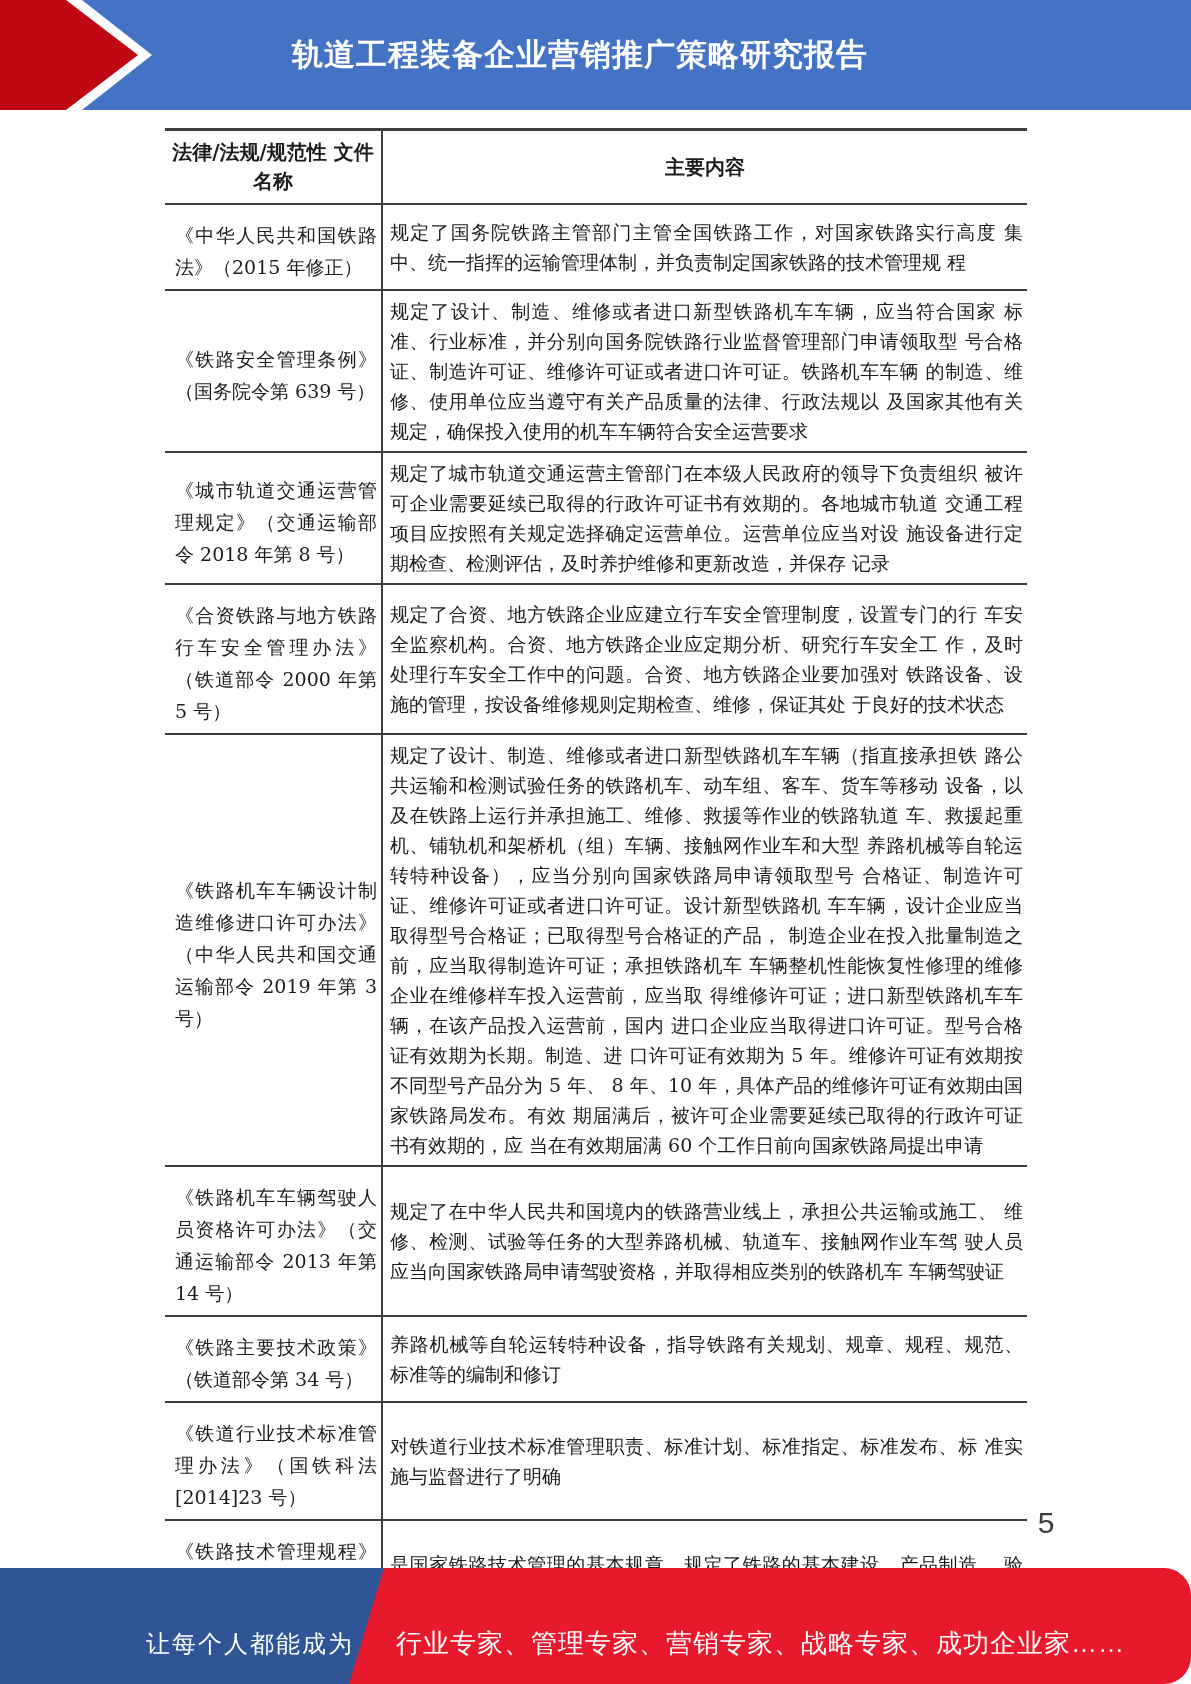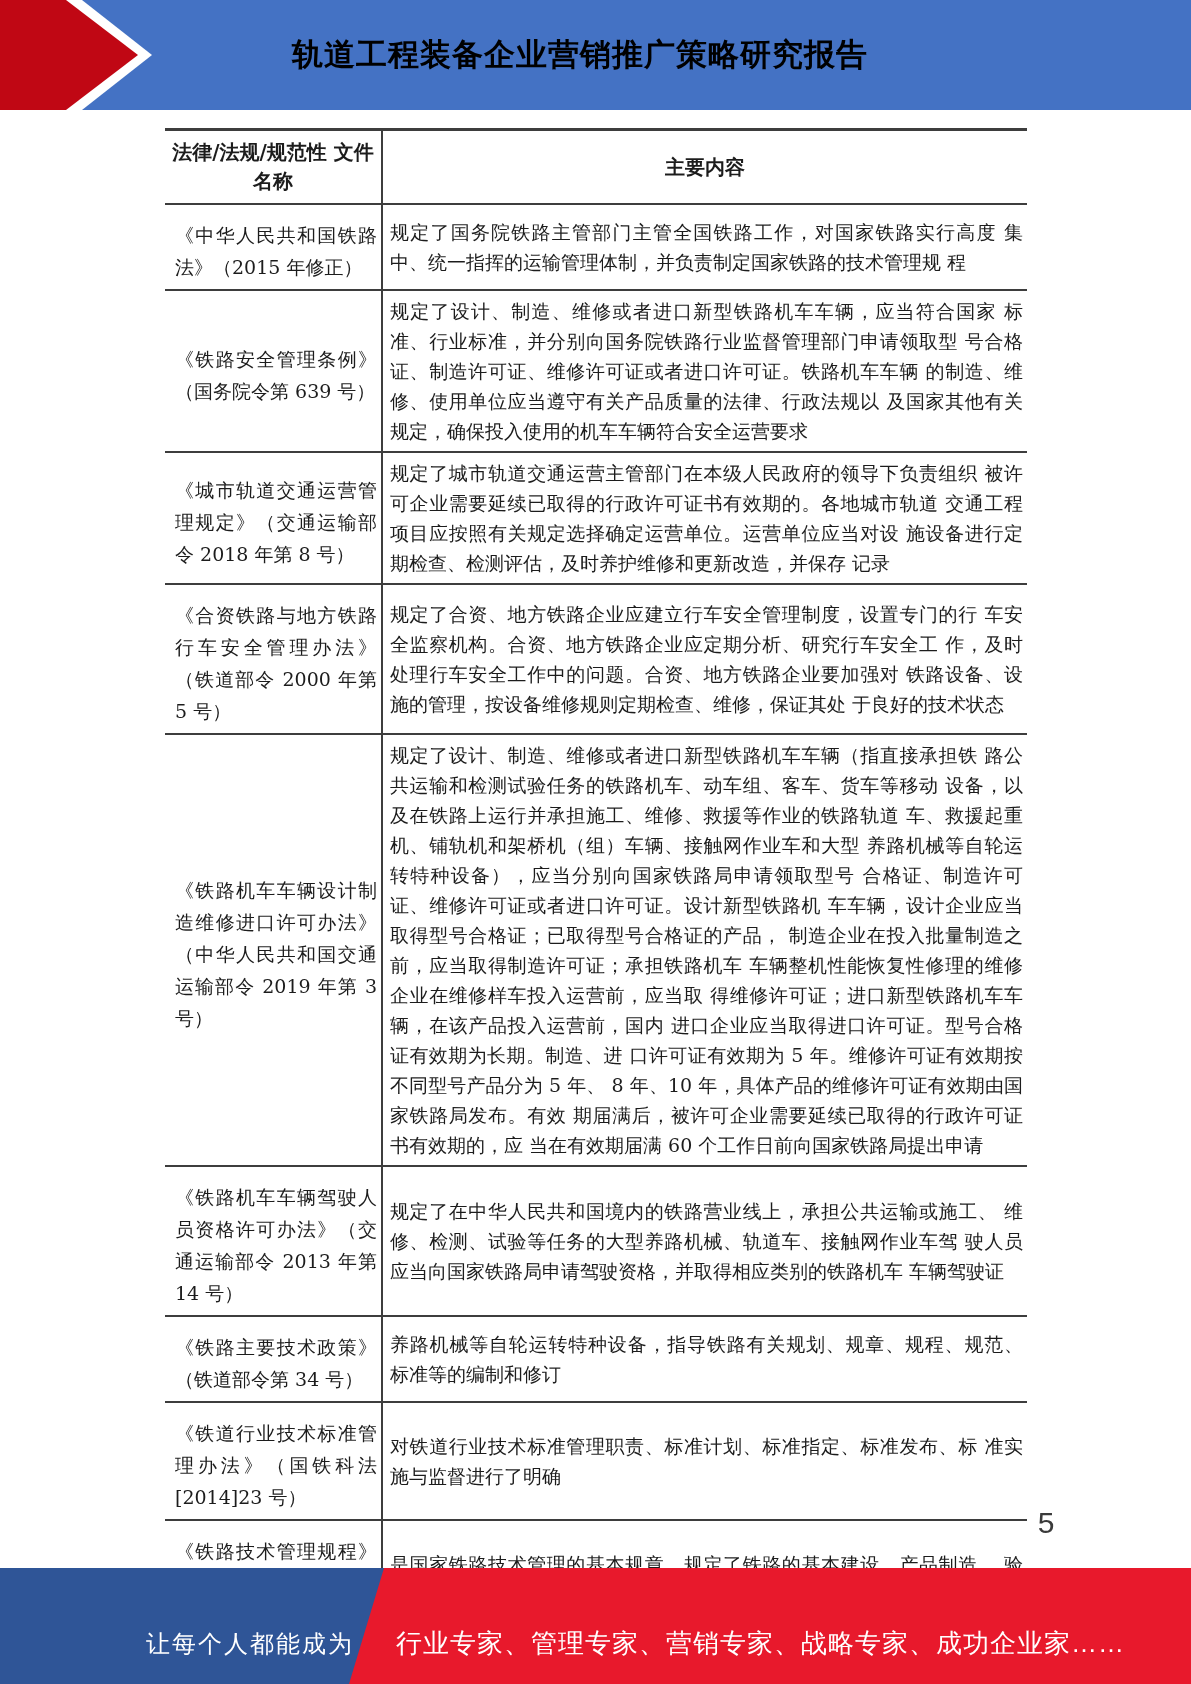--- a/index.html
+++ b/index.html
@@ -16,21 +16,21 @@
   
   .header-banner {
     position:absolute; top:0; left:0;
     width:1191px; height:110px;
     background:#4472C4;
   }
   .chevron-wrap { position:absolute; left:0; top:0; width:160px; height:110px; }
   .page-title {
     position:absolute; left:0; top:0; width:1160px; height:110px;
     line-height:110px; text-align:center;
-    color:#000000;
+    color:#ffffff;
     font-family:"Liberation Sans","DejaVu Sans",sans-serif;
     font-weight:bold; font-size:31px; letter-spacing:1px;
     white-space:nowrap;
   }
 
   
   .law-table {
     position:absolute; top:128px; left:165px;
     width:862px;
     border-collapse:collapse;
@@ -68,20 +68,21 @@
     width:44px; text-align:center;
     font-family:"Liberation Sans","DejaVu Sans",sans-serif;
     font-size:30px; color:#3a3a3a;
   }
 
   
   .footer {
     position:absolute; left:0; bottom:0;
     width:1191px; height:116px;
     background:#E8192C;
+    border-radius:27px;
   }
   .footer-blue-panel {
     position:absolute; left:0; top:0;
     width:420px; height:116px;
     background:#2F5597;
     -webkit-clip-path:polygon(0 0, 384px 0, 349px 116px, 0 116px);
     clip-path:polygon(0 0, 384px 0, 349px 116px, 0 116px);
   }
   .footer-slogan-left {
     position:absolute; left:146px; top:60px;

